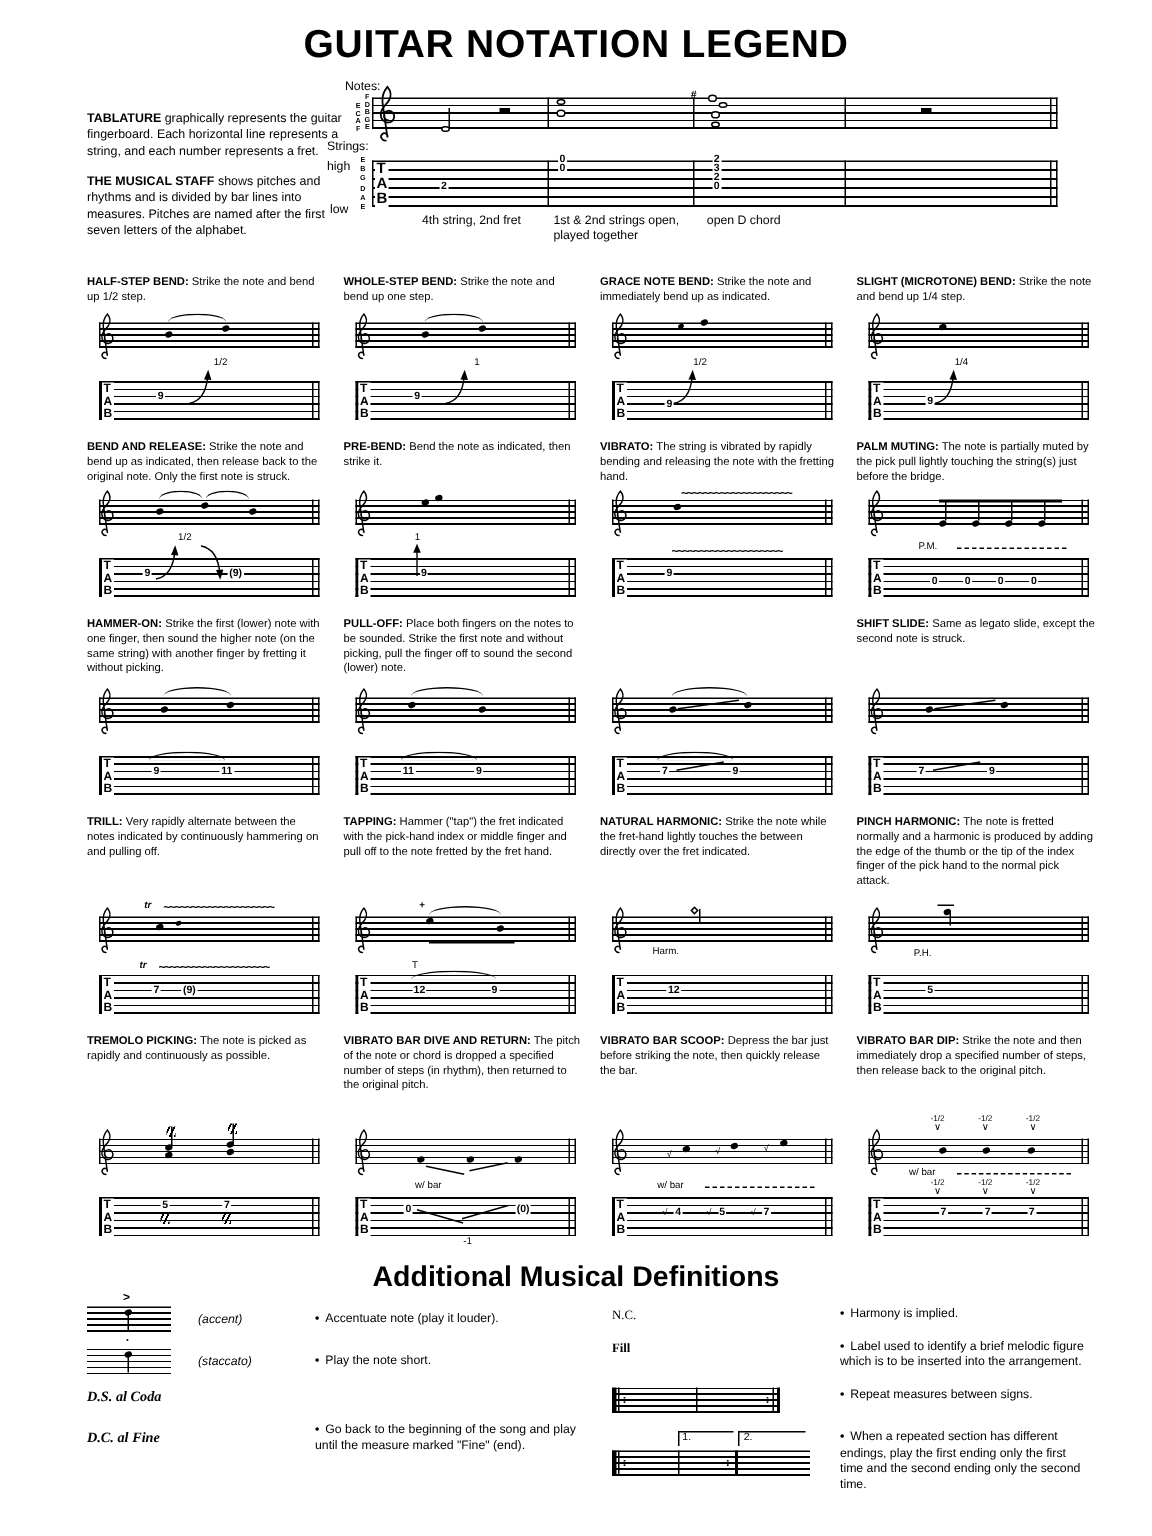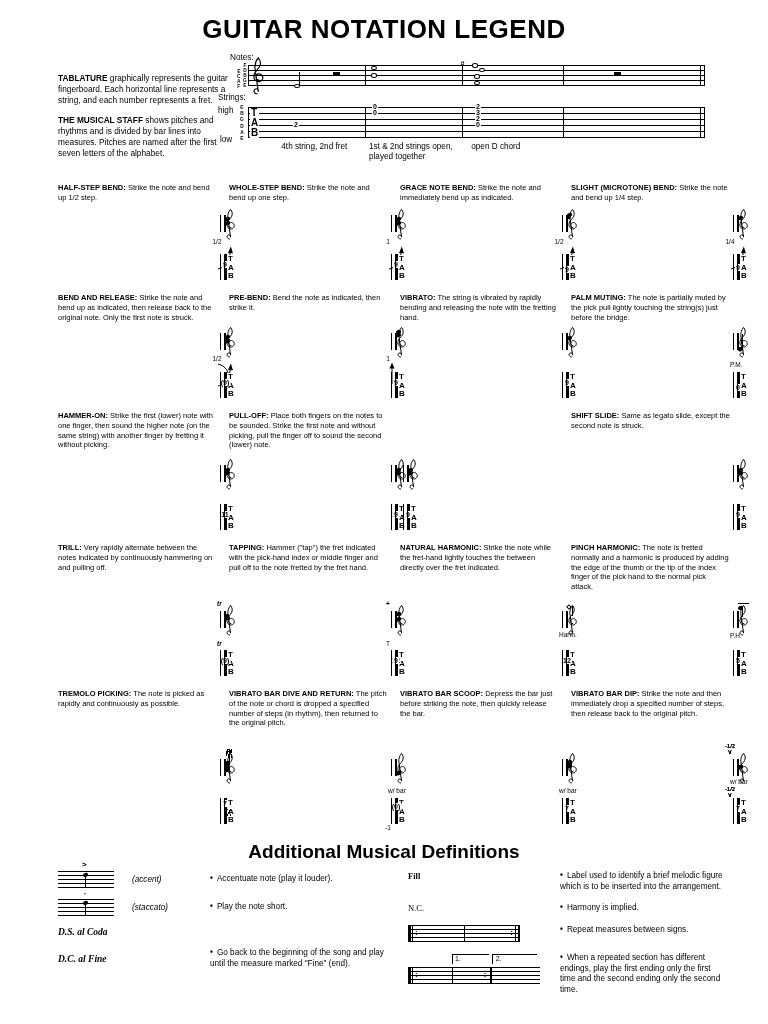--- a/index.html
+++ b/index.html
@@ -22,21 +22,21 @@
 .clef2{position:absolute;left:31px;top:4px;width:16px;height:40px}
 .wn{position:absolute;width:6px;height:4.5px;border:1px solid #000;border-radius:50%;background:#fff}
 .hr{position:absolute;width:7px;height:3.5px;background:#000}
 .stm{position:absolute;width:1px;background:#000}
 .sh{position:absolute;font-size:7px;font-weight:700;line-height:7px}
 .tabL{position:absolute;left:2px;top:1px;font-weight:700;font-size:10px;line-height:10px;white-space:pre;background:#fff;padding:0 1px}
 .tnum{position:absolute;font-weight:700;font-size:7px;line-height:6px;white-space:pre;background:#fff;padding:0 1px;transform:translateX(-50%)}
 .cap{position:absolute;top:91px;font-size:8.2px;line-height:1.25;white-space:pre-line}
 
 .grid{display:grid;grid-template-columns:repeat(4,1fr);grid-template-rows:104px 112px 126px 140px 142px;gap:6px 12px;margin:6px 38px 0 58px}
-.c{position:relative;display:flex;flex-direction:row}
+.c{position:relative;display:flex;flex-direction:column}
 .cd{font-size:7.5px;line-height:1.3}
 .dg{position:relative;height:82px;margin-top:auto}
 .ns{position:absolute;left:8px;right:4px;top:10px;height:17px;background:repeating-linear-gradient(#000 0 1px,transparent 1px 4px)}
 .tb{position:absolute;left:8px;right:4px;bottom:7px;height:26px;background:repeating-linear-gradient(#000 0 1px,transparent 1px 5px)}
 .ns:before{content:"";position:absolute;left:0;top:0;bottom:0;width:1px;background:#000}
 .tb:before{content:"";position:absolute;left:0;top:0;bottom:0;width:2px;background:#000}
 .ns:after,.tb:after{content:"";position:absolute;right:0;top:0;bottom:0;width:3px;border-left:1px solid #000;border-right:1px solid #000}
 .clef{position:absolute;left:-2px;top:-8px;width:13px;height:33px}
 .tabl{position:absolute;left:2px;top:1px;font-weight:700;font-size:8px;line-height:8.6px;white-space:pre;background:#fff;padding:0 1px}
 .fn{position:absolute;font-weight:700;font-size:7px;line-height:7px;background:#fff;padding:0 1px;transform:translateX(-50%)}
@@ -703,27 +703,27 @@
 
       <div class="alrow">
         <span class="termb" style="grid-column:1/3">D.C. al Fine</span>
         <p class="adesc"><span class="blt">•</span><span>Go back to the beginning of the song and play until the measure marked "Fine" (end).</span></p>
       </div>
     </div>
 
     <div class="addr">
 
       <div class="arrow">
+        <span class="termp" style="font-weight:400">N.C.</span>
+        <p class="adesc"><span class="blt">•</span><span>Harmony is implied.</span></p>
+      </div>
+
+      <div class="arrow">
         <span class="termp">Fill</span>
         <p class="adesc"><span class="blt">•</span><span>Label used to identify a brief melodic figure which is to be inserted into the arrangement.</span></p>
-      </div>
-
-      <div class="arrow">
-        <span class="termp" style="font-weight:400">N.C.</span>
-        <p class="adesc"><span class="blt">•</span><span>Harmony is implied.</span></p>
       </div>
 
       <div class="arrow">
         <div class="mstaff rstaff">
           <i class="thk" style="left:0"></i>
           <i class="thin" style="left:4px"></i>
           <span class="dots" style="left:7px">:</span>
           <i class="thin" style="left:50%"></i>
           <span class="dots" style="right:7px">:</span>
           <i class="thin" style="right:4px"></i>

